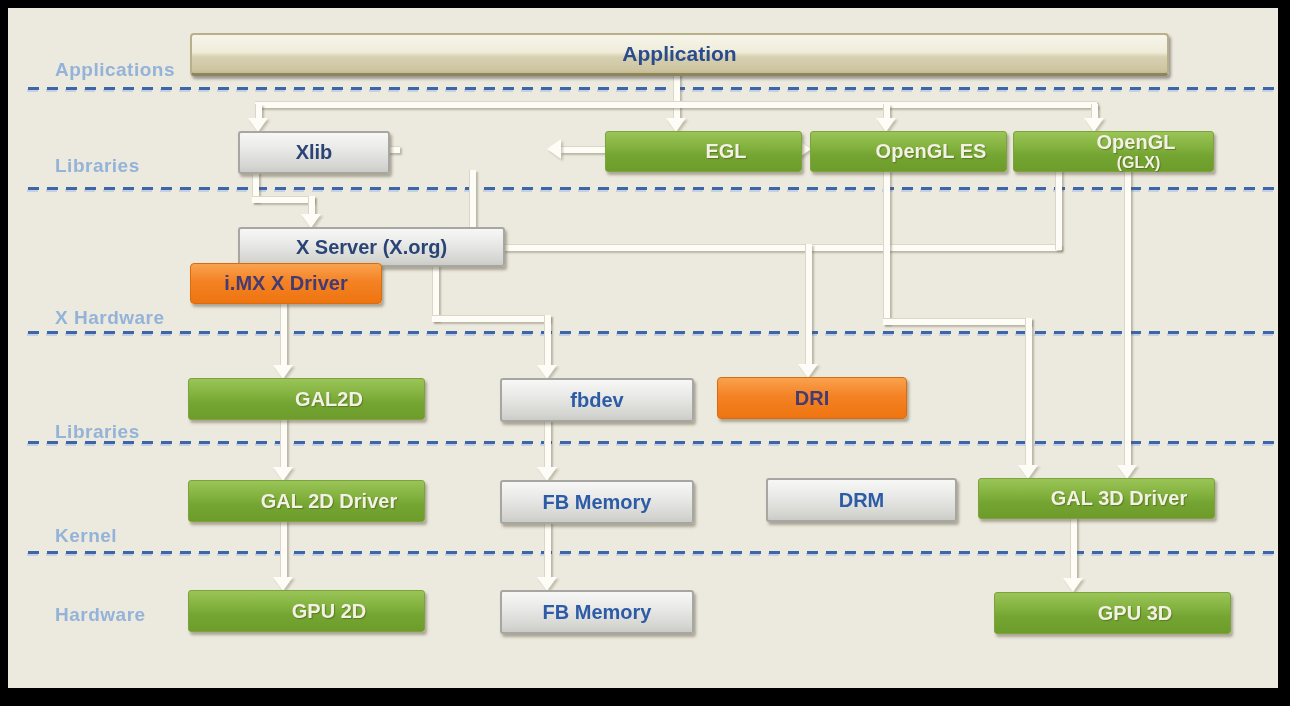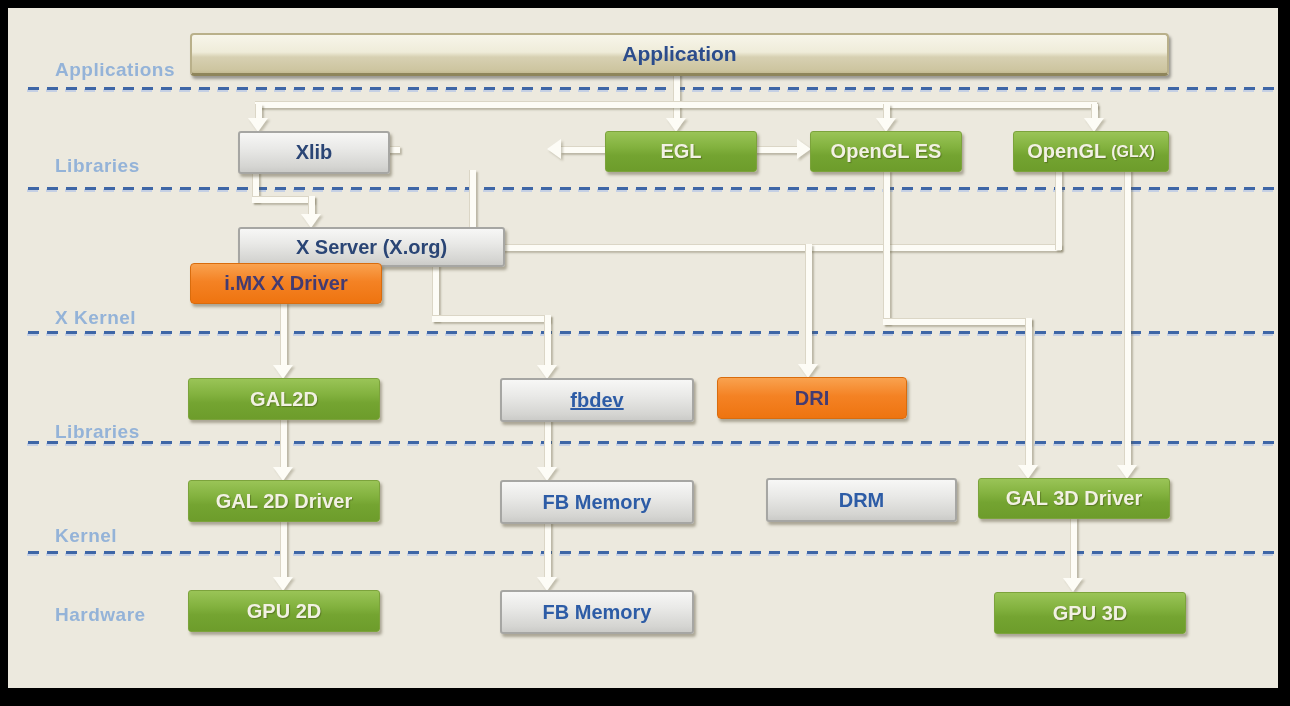--- a/index.html
+++ b/index.html
@@ -31,35 +31,35 @@
   .node{position:absolute;display:flex;align-items:center;justify-content:center;
         font-weight:bold;font-size:20px;border-radius:3px;white-space:nowrap;
         box-shadow:2px 3px 3px rgba(90,85,60,.45);}
   .node .sub{font-size:16px;margin-left:5px;}
   .gray{background:linear-gradient(180deg,#f7f7f6 0%,#e9e9e7 40%,#d5d5d2 85%,#cbcbc8 100%);
         border:2px solid #a6a6a3;color:#2a4575;margin-left:48px;}
   .gray.blue-text{color:#2d5ca6;}
   .orange{background:linear-gradient(180deg,#f9a24f 0%,#f48224 45%,#ee7410 100%);
           border:1px solid #d96c0d;border-radius:4px;color:#433b72;}
   .green{background:linear-gradient(180deg,#9ac457 0%,#83b23f 38%,#74a431 60%,#6d9c2b 100%);
-         border:1px solid #7ca33c;color:#f2f1e3;text-shadow:1px 1px 1px rgba(60,70,20,.45);}
+         border:1px solid #7ca33c;color:#f2f1e3;text-shadow:1px 1px 1px rgba(60,70,20,.45);padding-left:45px;}
   .tan{background:linear-gradient(180deg,#f7f5ea 0%,#efecd9 45%,#d7d0b2 58%,#cdc5a0 92%,#c4bb93 100%);
        border:2px solid #b9b08a;border-bottom:3px solid #8e855b;border-radius:4px;
        color:#2b4c8c;font-size:21px;box-shadow:2px 3px 3px rgba(0,0,0,.35);}
 
   #n-application{left:190px;top:33px;width:975px;height:38px;}
   #n-xlib{left:190px;top:131px;width:148px;height:39px;}
   #n-eglx{left:397px;top:131px;width:150px;height:39px;}
   #n-egl{left:605px;top:131px;width:150px;height:39px;}
   #n-opengles{left:810px;top:131px;width:150px;height:39px;}
-  #n-openglglx{left:1013px;top:131px;width:154px;height:39px;}
+  #n-openglglx{left:1013px;top:131px;width:154px;height:39px;flex-direction:column;}
   #n-xserver{left:190px;top:227px;width:263px;height:36px;}
   #n-imx{left:190px;top:263px;width:190px;height:39px;}
   #n-gal2d{left:188px;top:378px;width:190px;height:40px;}
-  #n-fbdev{left:452px;top:378px;width:190px;height:40px;text-decoration:underline;}
+  #n-fbdev{left:452px;top:378px;width:190px;height:40px;}
   #n-dri{left:717px;top:377px;width:188px;height:40px;}
   #n-gal2ddrv{left:188px;top:480px;width:190px;height:40px;}
   #n-fbmem-k{left:452px;top:480px;width:190px;height:40px;}
   #n-drm{left:718px;top:478px;width:187px;height:40px;}
   #n-gal3ddrv{left:978px;top:478px;width:190px;height:39px;}
   #n-gpu2d{left:188px;top:590px;width:190px;height:40px;}
   #n-fbmem-h{left:452px;top:590px;width:190px;height:40px;}
   #n-gpu3d{left:978px;top:592px;width:190px;height:40px;margin-left:16px;}
 </style>
 </head>
@@ -69,21 +69,21 @@
   <div id="canvas"></div>
 
   <div class="dash" id="dash-0"></div>
   <div class="dash" id="dash-1"></div>
   <div class="dash" id="dash-2"></div>
   <div class="dash" id="dash-3"></div>
   <div class="dash" id="dash-4"></div>
 
   <div class="layer-label" id="ll-0">Applications</div>
   <div class="layer-label" id="ll-1">Libraries</div>
-  <div class="layer-label" id="ll-2">X Kernel</div>
+  <div class="layer-label" id="ll-2">X Hardware</div>
   <div class="layer-label" id="ll-3">Libraries</div>
   <div class="layer-label" id="ll-4">Kernel</div>
   <div class="layer-label" id="ll-5">Hardware</div>
 
   <div class="seg v" style="left:673px;top:70px;height:52px"></div>
   <div class="seg h" style="left:255px;top:101px;width:842px"></div>
   <div class="seg v" style="left:255px;top:104px;height:16px"></div>
   <div class="seg v" style="left:883px;top:104px;height:16px"></div>
   <div class="seg v" style="left:1091px;top:104px;height:16px"></div>
   <div class="arr down" style="left:248px;top:118px"></div>

